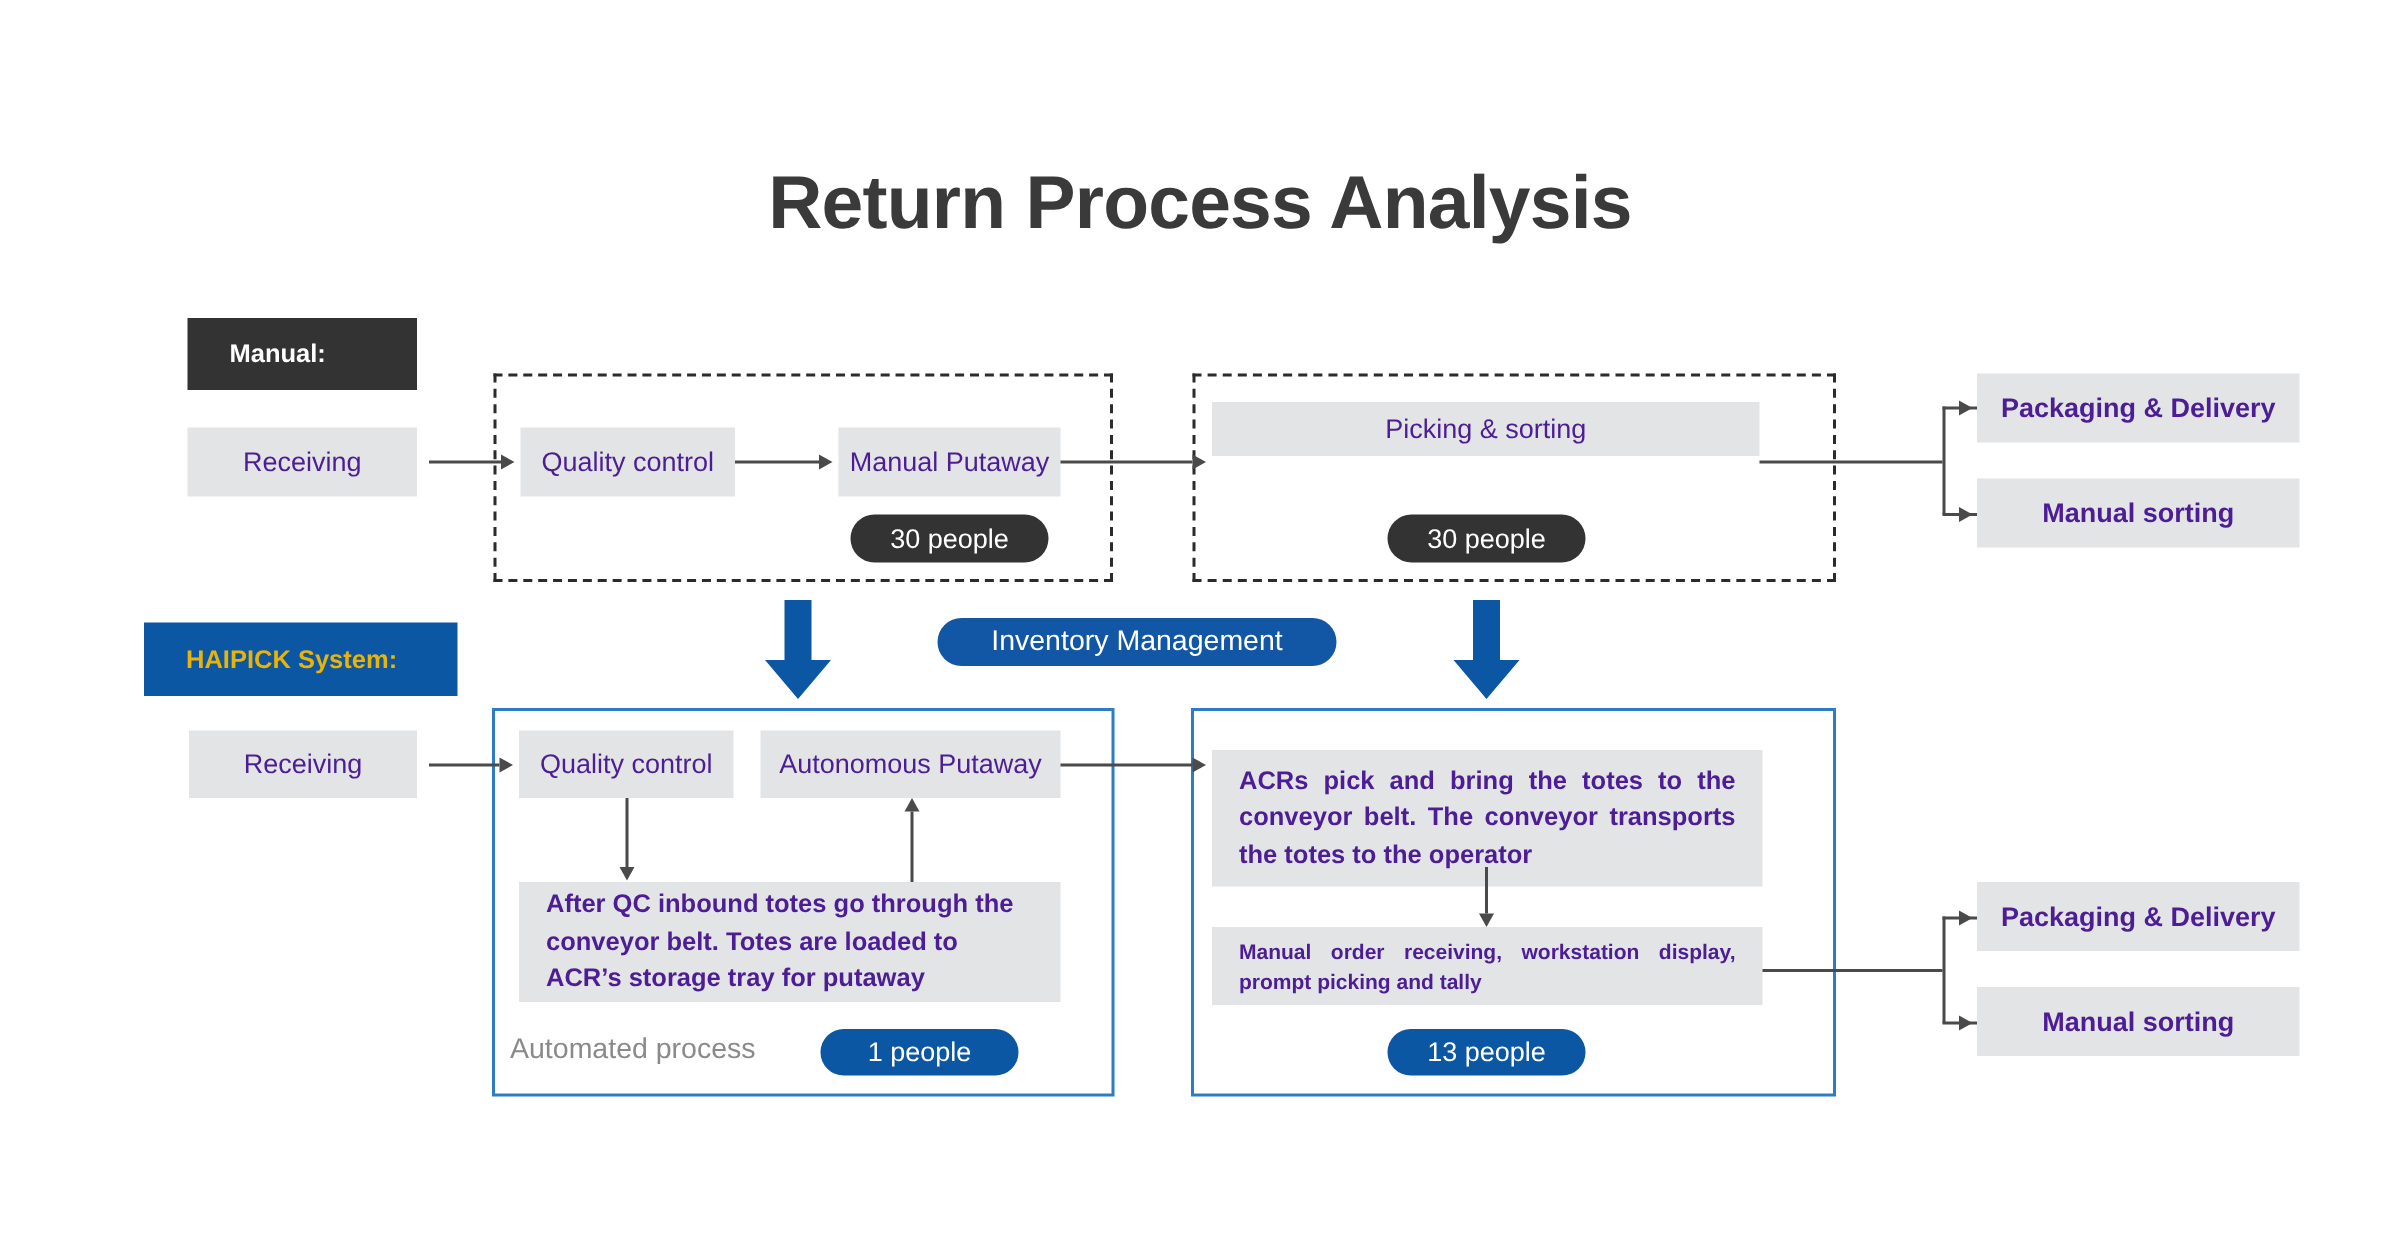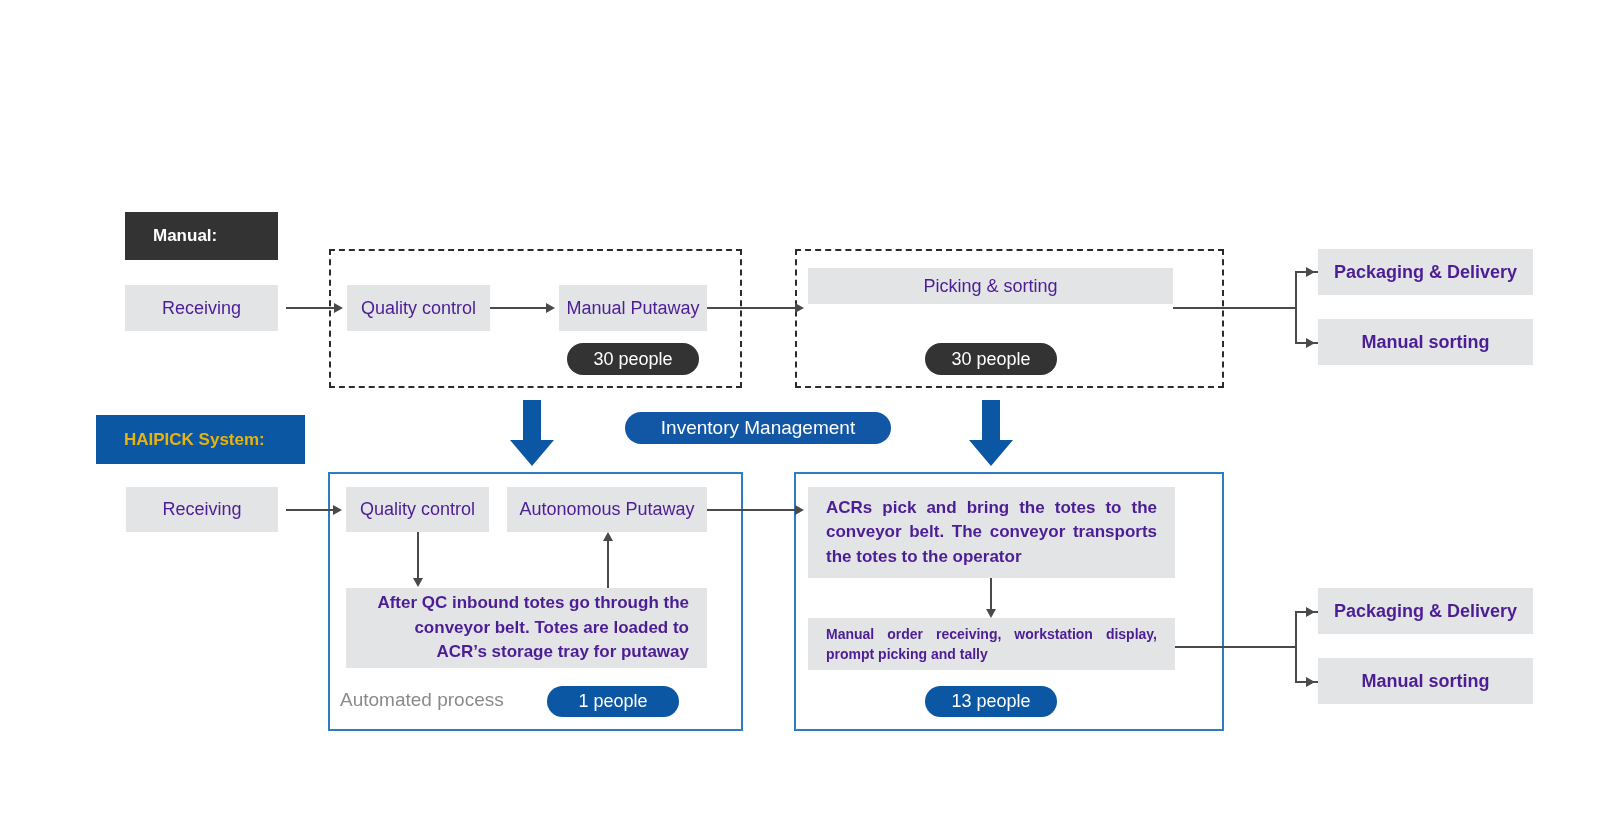--- a/index.html
+++ b/index.html
@@ -33,21 +33,21 @@
   
   .gbox {
     background: #e2e4e6;
     color: #4c1d95;
     display: flex; align-items: center; justify-content: center;
     font-size: 18px;
     text-align: center;
   }
   .gbox.bold { font-weight: bold; }
   .gbox.left {
-    justify-content: flex-start; text-align: right;
+    justify-content: flex-start; text-align: left;
     padding: 0 18px;
     line-height: 1.45;
   }
   .gbox.just { text-align: justify; text-align-last: left; }
 
   
   .pill {
     display: flex; align-items: center; justify-content: center;
     border-radius: 999px;
     color: #fff; font-size: 18px;
@@ -84,20 +84,21 @@
 
   .muted { color: #8a8a8a; font-size: 19px; }
 
   .bigarrow { color: #0B57A4; }
 </style>
 </head>
 <body>
 
 <div id="stage">
 
+  <div class="abs title">Return Process Analysis</div>
 
   <div class="abs dashed-box" style="left:329px; top:249px; width:413px; height:139px;"></div>
 
   <div class="abs dashed-box" style="left:795px; top:249px; width:429px; height:139px;"></div>
 
   <div class="abs tag tag-dark" style="left:125px; top:212px; width:153px; height:48px;">
     <span>Manual:</span>
   </div>
 
   <div class="abs gbox" style="left:125px; top:285px; width:153px; height:46px;">
@@ -196,21 +197,21 @@
     <span>Automated process</span>
   </div>
 
   <div class="abs pill pill-blue" style="left:547px; top:686px; width:132px; height:31px;">
     <span>1 people</span>
   </div>
 
   <div class="abs hline" style="left:707px; top:509px; width:88px;"></div>
   <div class="abs arrow-r" style="left:795px; top:505px;"></div>
 
-  <div class="abs gbox bold left just" style="left:808px; top:487px; width:367px; height:91px; font-size:17px;">
+  <div class="abs gbox bold left just" style="left:808px; top:500px; width:367px; height:91px; font-size:17px;">
     <span>ACRs pick and bring the totes to the conveyor belt. The conveyor transports the totes to the operator</span>
   </div>
 
   <div class="abs vline" style="left:990px; top:578px; height:31px;"></div>
   <div class="abs arrow-d" style="left:986px; top:609px;"></div>
 
   <div class="abs gbox bold left just" style="left:808px; top:618px; width:367px; height:52px; font-size:14px;">
     <span>Manual order receiving, workstation display, prompt picking and tally</span>
   </div>
 

